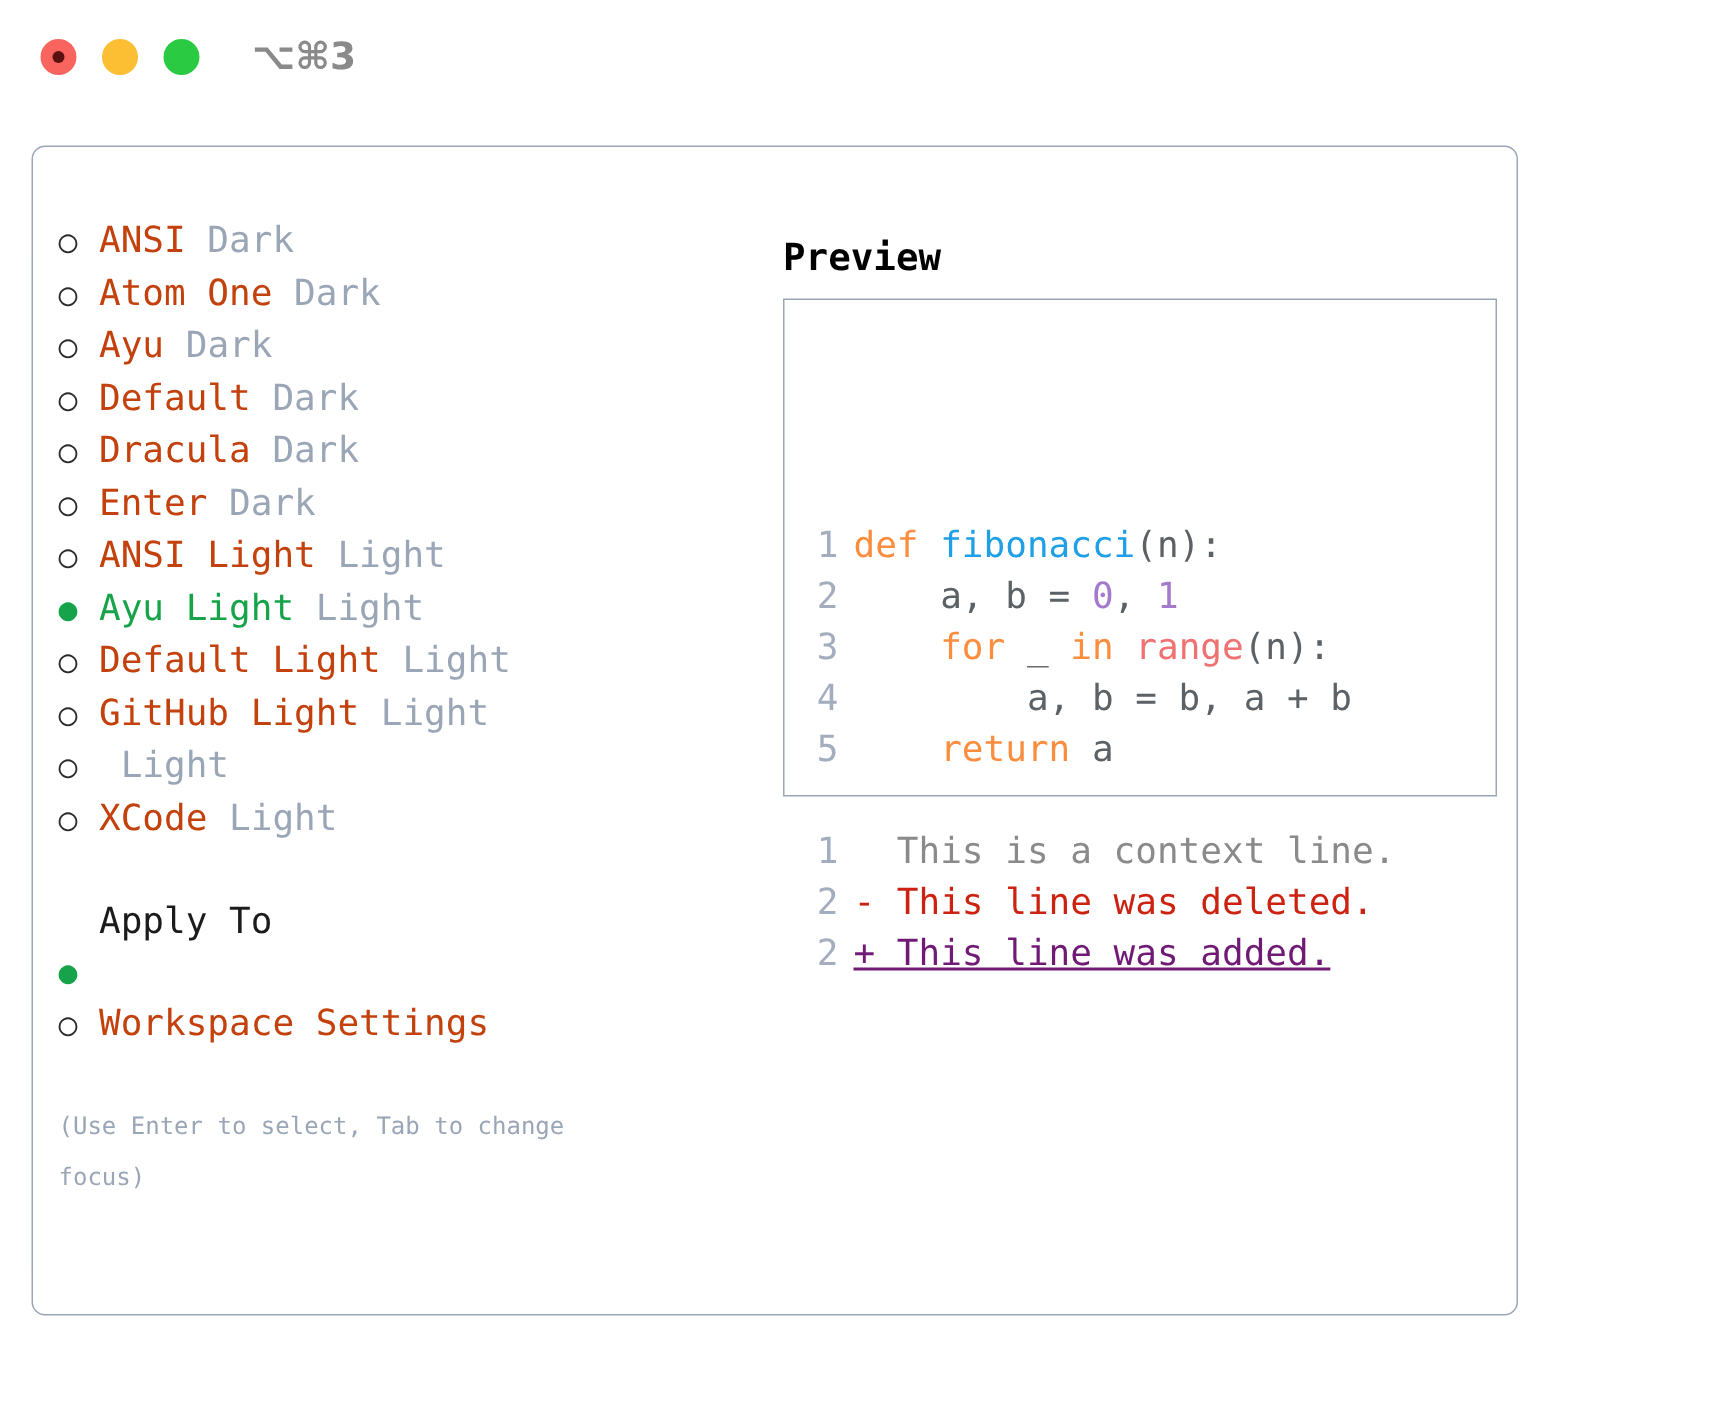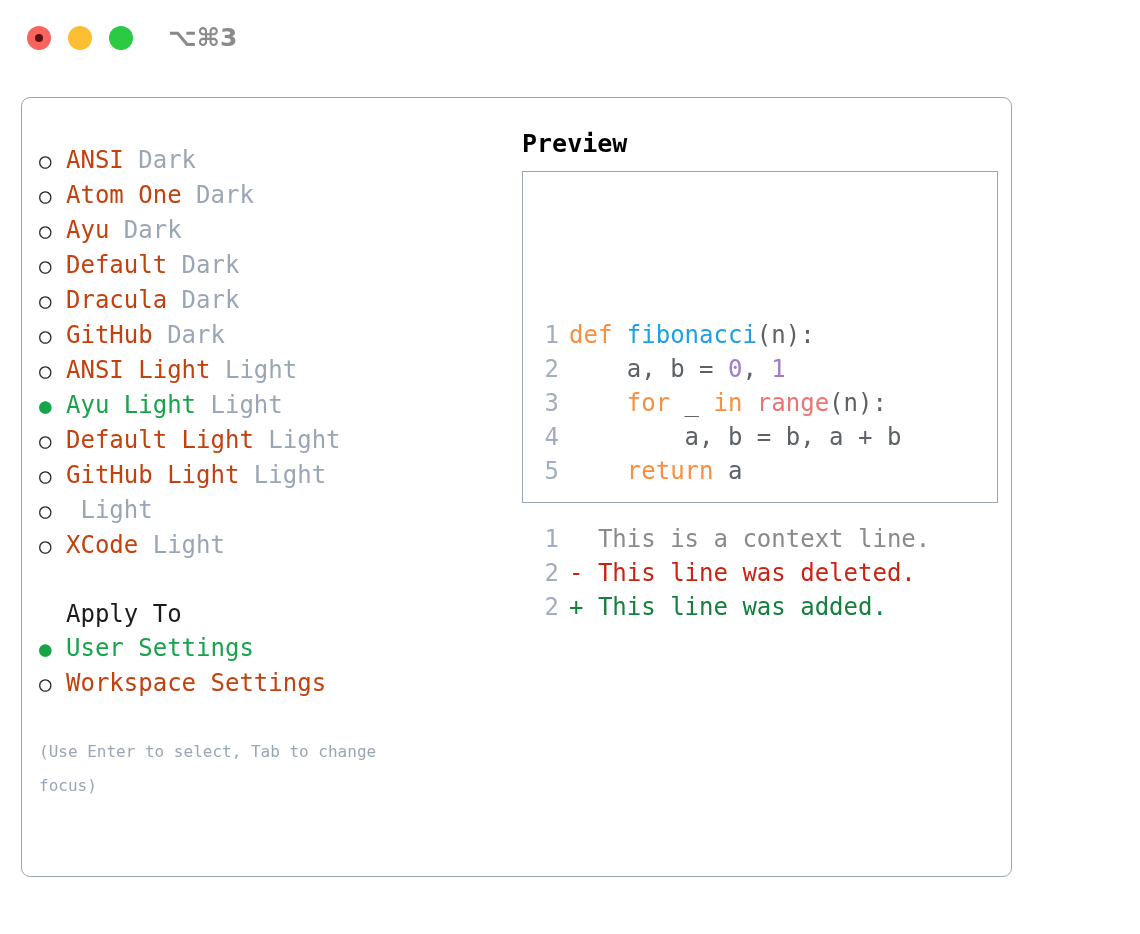--- a/index.html
+++ b/index.html
@@ -133,21 +133,21 @@
     font-size: 16px;
     color: #9aa5b6;
     line-height: 34px;
     width: 400px;
   }
 
   
   .right-col {
     position: absolute;
     left: 479px;
-    top: 29px;
+    top: 57px;
     width: 490px;
     padding-left: 21px;
   }
   .preview-box {
     margin-top: 10px;
     width: 476px;
     height: 332px;
     border: 1.5px solid #9aa5b6;
     box-sizing: border-box;
     background: #ffffff;
@@ -171,21 +171,21 @@
   }
   .kw   { color: #fa8d3e; }
   .fn   { color: #1e9fe6; }
   .num  { color: #a37acc; }
   .bi   { color: #f07171; }
   .pun  { color: #5c6166; }
   .var  { color: #5c6166; }
   .blank-line { height: 34px; }
   .d-ctx { color: #8a8a8a; }
   .d-del { color: #cc2211; }
-  .d-add { color: #15803d; }
+  .d-add { color: #701a75; text-decoration: underline; }
 </style>
 </head>
 <body>
 
 <div class="window">
 
   <div class="titlebar">
     <div class="dots">
       <div class="dot dot-red"></div>
       <div class="dot dot-yellow"></div>
@@ -200,36 +200,36 @@
       <div class="left-col">
 
 
         <div class="opt-list">
 
         <div class="opt-row"><span class="opt-marker">○</span><span class="opt-label">ANSI</span><span class="opt-variant"> Dark</span></div>
             <div class="opt-row"><span class="opt-marker">○</span><span class="opt-label">Atom One</span><span class="opt-variant"> Dark</span></div>
             <div class="opt-row"><span class="opt-marker">○</span><span class="opt-label">Ayu</span><span class="opt-variant"> Dark</span></div>
             <div class="opt-row"><span class="opt-marker">○</span><span class="opt-label">Default</span><span class="opt-variant"> Dark</span></div>
             <div class="opt-row"><span class="opt-marker">○</span><span class="opt-label">Dracula</span><span class="opt-variant"> Dark</span></div>
-            <div class="opt-row"><span class="opt-marker">○</span><span class="opt-label">GitHub</span><span class="opt-variant"> Dark</span></div>
+            <div class="opt-row"><span class="opt-marker">○</span><span class="opt-label">Enter</span><span class="opt-variant"> Dark</span></div>
             <div class="opt-row"><span class="opt-marker">○</span><span class="opt-label">ANSI Light</span><span class="opt-variant"> Light</span></div>
             <div class="opt-row selected"><span class="opt-marker">●</span><span class="opt-label">Ayu Light</span><span class="opt-variant"> Light</span></div>
             <div class="opt-row"><span class="opt-marker">○</span><span class="opt-label">Default Light</span><span class="opt-variant"> Light</span></div>
             <div class="opt-row"><span class="opt-marker">○</span><span class="opt-label">GitHub Light</span><span class="opt-variant"> Light</span></div>
             <div class="opt-row"><span class="opt-marker">○</span><span class="opt-variant"> Light</span></div>
             <div class="opt-row"><span class="opt-marker">○</span><span class="opt-label">XCode</span><span class="opt-variant"> Light</span></div>
           </div>
 
         <div class="spacer-block"></div>
 
         <div class="apply-header">Apply To</div>
 
         <div class="opt-list">
 
-        <div class="opt-row selected"><span class="opt-marker">●</span><span class="opt-label">User Settings</span></div>
+        <div class="opt-row selected"><span class="opt-marker">●</span></div>
             <div class="opt-row"><span class="opt-marker">○</span><span class="opt-label">Workspace Settings</span></div>
           </div>
 
         <div class="hint">(Use Enter to select, Tab to change focus)</div>
       </div>
 
       <div class="right-col">
         <div class="section-title">Preview</div>
 
         <div class="preview-box">

